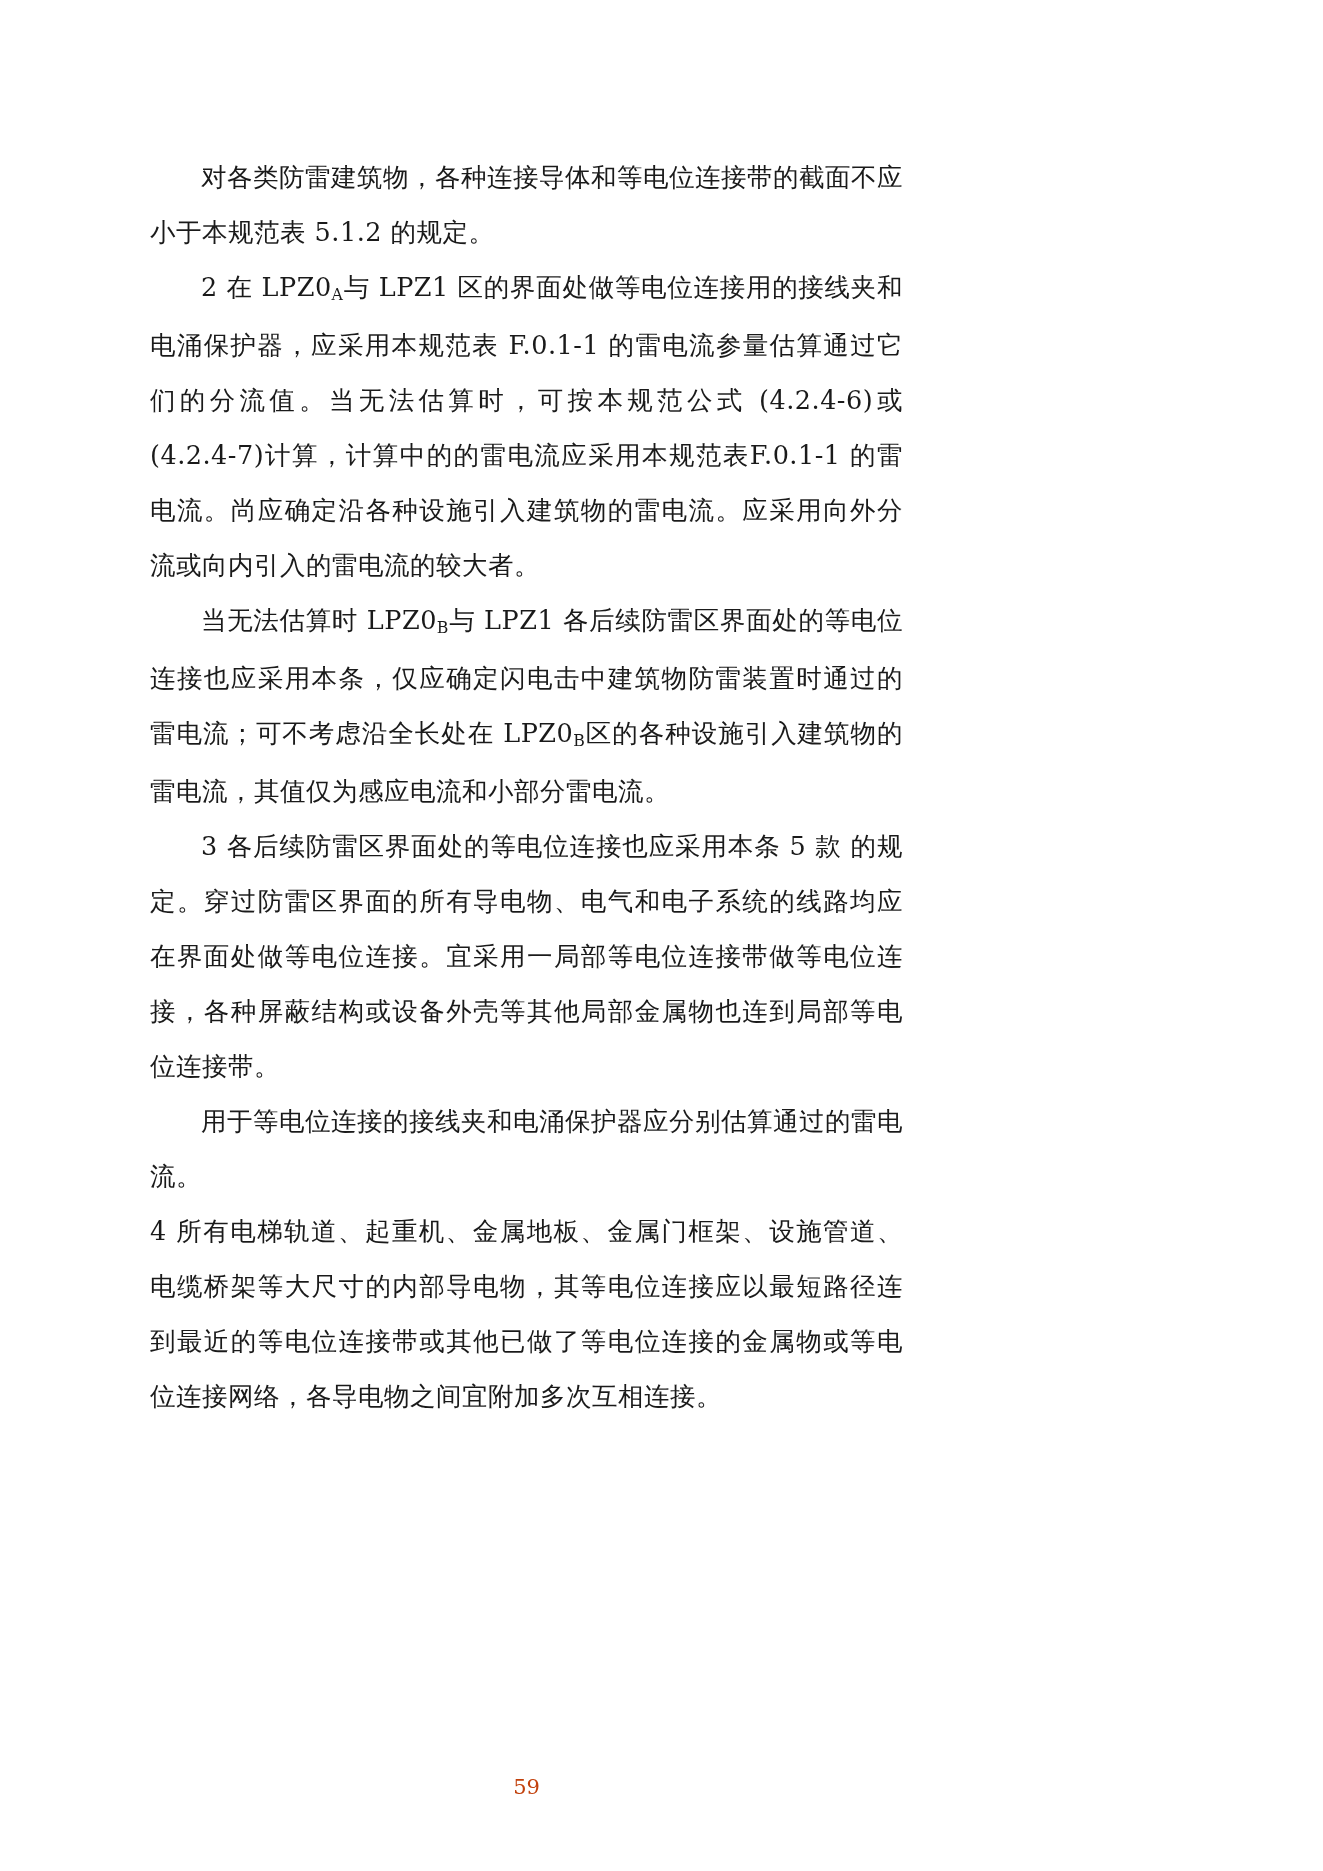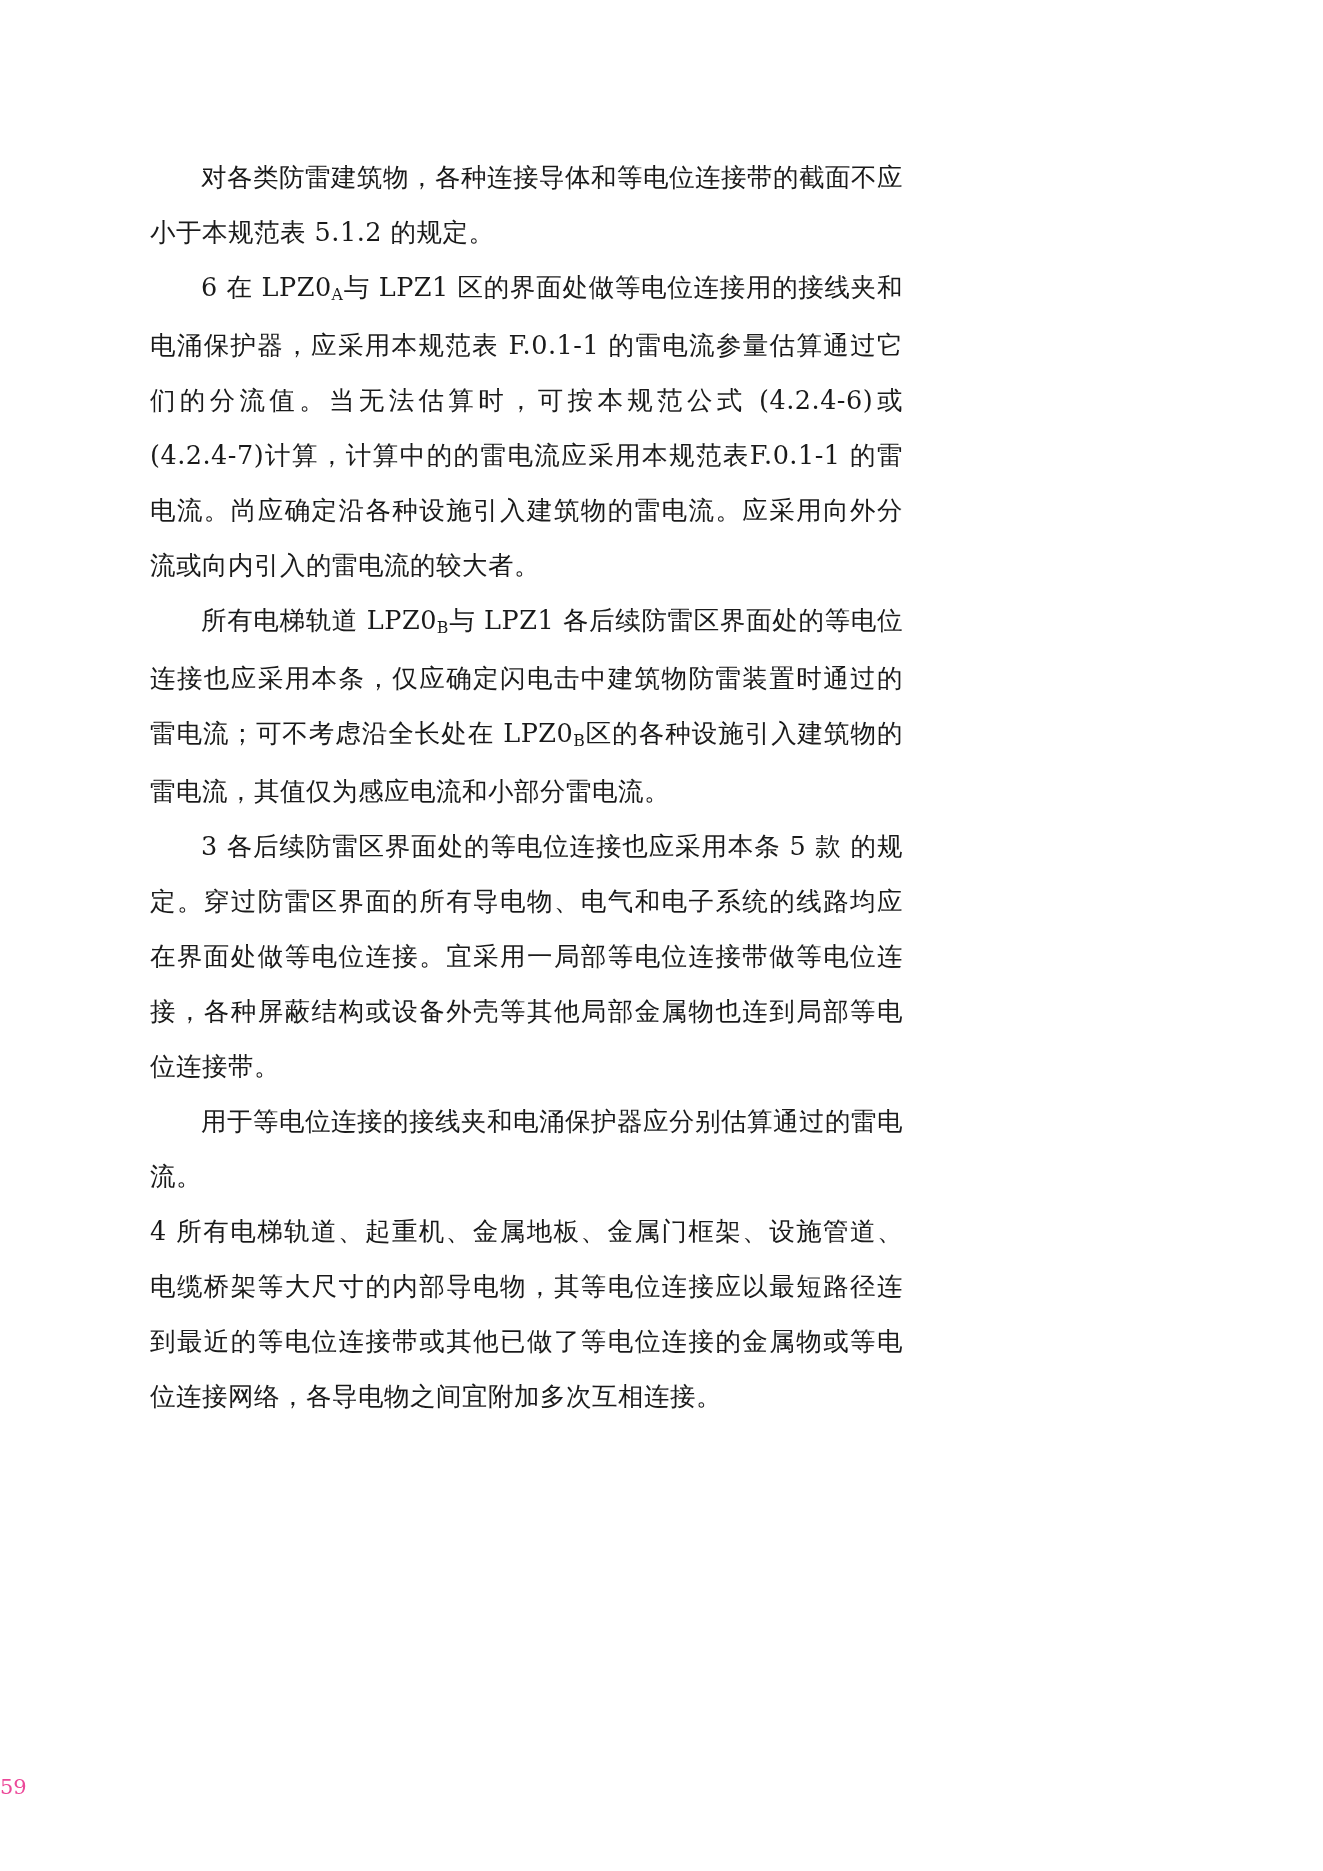--- a/index.html
+++ b/index.html
@@ -38,38 +38,39 @@
     font-size: 0.62em;
     vertical-align: baseline;
     position: relative;
     top: 0.28em;
   }
   .page-number {
     position: absolute;
     left: 0;
     right: 0;
     bottom: 72px;
+    text-align: center;
     font-size: 21px;
     font-family: "DejaVu Serif", "Liberation Serif", serif;
-    color: #ec4899;
+    color: #c2410c;
   }
 </style>
 </head>
 <body>
 
 <div class="page">
 
   <div class="body-text">
 
     <p class="para">对各类防雷建筑物，各种连接导体和等电位连接带的截面不应小于本规范表 5.1.2 的规定。</p>
 
 
-    <p class="para"><span>6 在 LPZ0</span><sub>A</sub><span>与 LPZ1 区的界面处做等电位连接用的接线夹和电涌保护器，应采用本规范表 F.0.1-1 的雷电流参量估算通过它们的分流值。当无法估算时，可按本规范公式 (4.2.4-6)或(4.2.4-7)计算，计算中的的雷电流应采用本规范表F.0.1-1 的雷电流。尚应确定沿各种设施引入建筑物的雷电流。应采用向外分流或向内引入的雷电流的较大者。</span></p>
+    <p class="para"><span>2 在 LPZ0</span><sub>A</sub><span>与 LPZ1 区的界面处做等电位连接用的接线夹和电涌保护器，应采用本规范表 F.0.1-1 的雷电流参量估算通过它们的分流值。当无法估算时，可按本规范公式 (4.2.4-6)或(4.2.4-7)计算，计算中的的雷电流应采用本规范表F.0.1-1 的雷电流。尚应确定沿各种设施引入建筑物的雷电流。应采用向外分流或向内引入的雷电流的较大者。</span></p>
 
-    <p class="para"><span>所有电梯轨道 LPZ0</span><sub>B</sub><span>与 LPZ1 各后续防雷区界面处的等电位连接也应采用本条，仅应确定闪电击中建筑物防雷装置时通过的雷电流；可不考虑沿全长处在 LPZ0</span><sub>B</sub><span>区的各种设施引入建筑物的雷电流，其值仅为感应电流和小部分雷电流。</span></p>
+    <p class="para"><span>当无法估算时 LPZ0</span><sub>B</sub><span>与 LPZ1 各后续防雷区界面处的等电位连接也应采用本条，仅应确定闪电击中建筑物防雷装置时通过的雷电流；可不考虑沿全长处在 LPZ0</span><sub>B</sub><span>区的各种设施引入建筑物的雷电流，其值仅为感应电流和小部分雷电流。</span></p>
 
     <p class="para">3 各后续防雷区界面处的等电位连接也应采用本条 5 款 的规定。穿过防雷区界面的所有导电物、电气和电子系统的线路均应在界面处做等电位连接。宜采用一局部等电位连接带做等电位连接，各种屏蔽结构或设备外壳等其他局部金属物也连到局部等电位连接带。</p>
 
     <p class="para">用于等电位连接的接线夹和电涌保护器应分别估算通过的雷电流。</p>
 
     <p class="para no-indent">4 所有电梯轨道、起重机、金属地板、金属门框架、设施管道、电缆桥架等大尺寸的内部导电物，其等电位连接应以最短路径连到最近的等电位连接带或其他已做了等电位连接的金属物或等电位连接网络，各导电物之间宜附加多次互相连接。</p>
 
   </div>
 
   <div class="page-number">59</div>

